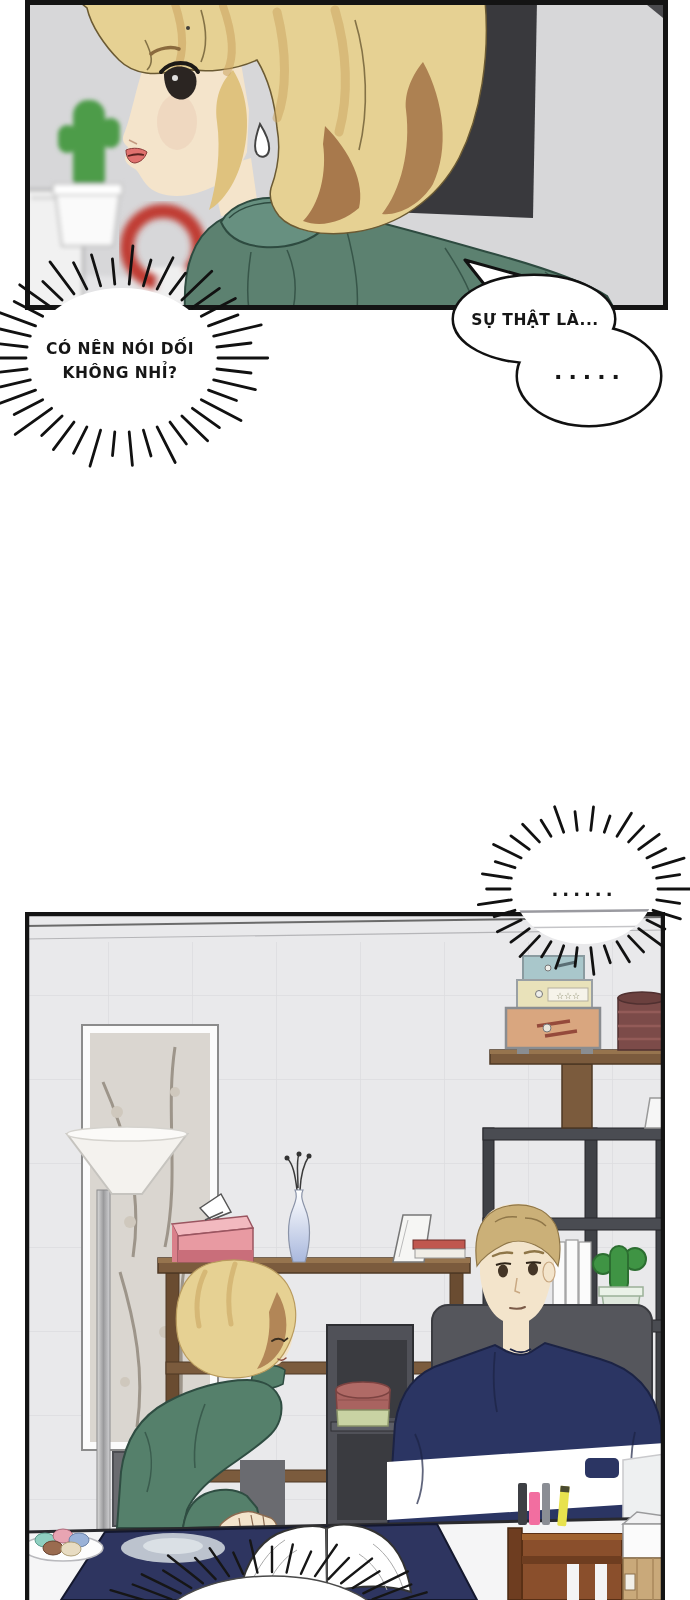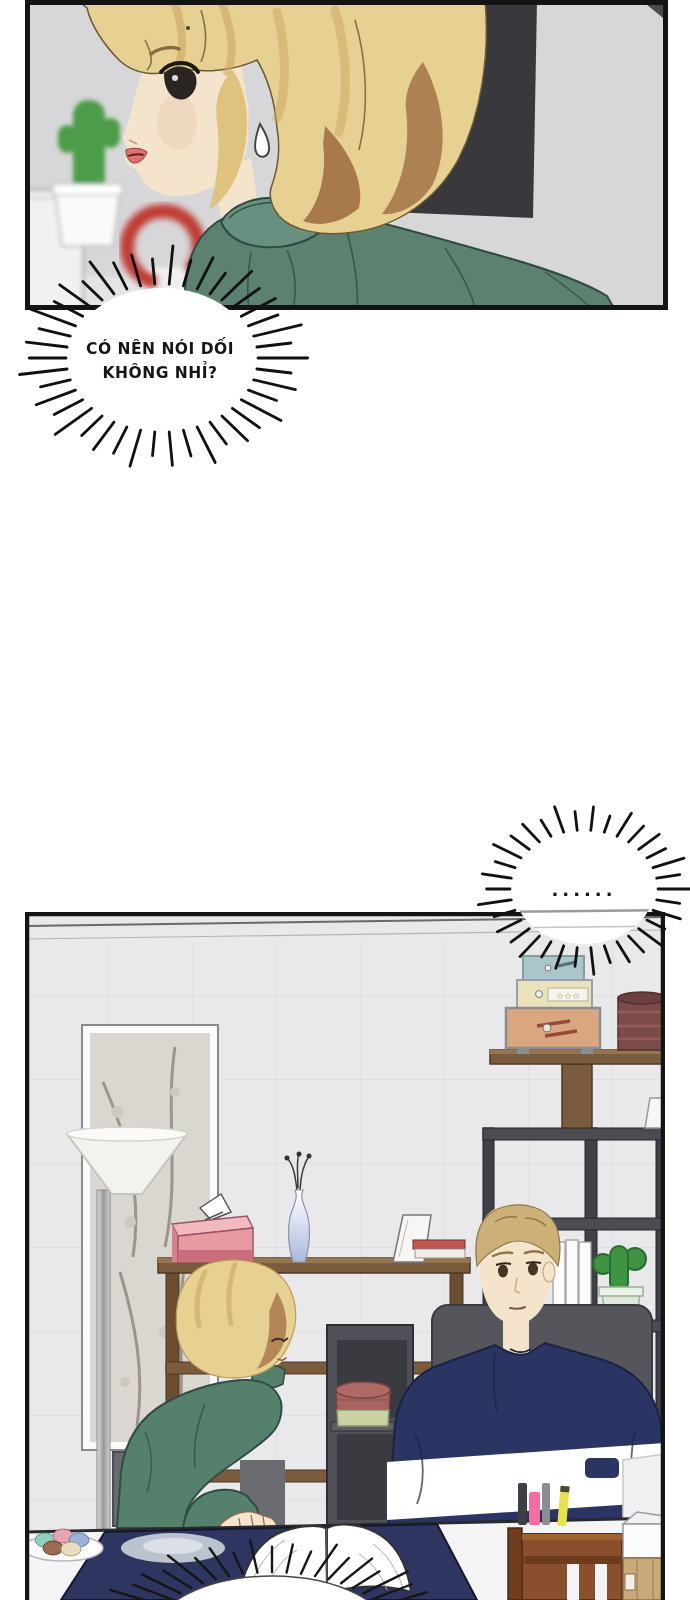--- a/index.html
+++ b/index.html
@@ -378,21 +378,21 @@
             <line x1="366.5" y1="708.3" x2="426.8" y2="699.4"></line>
             <line x1="369.6" y1="715.9" x2="414.1" y2="712.3"></line>
           </g>
         <ellipse cx="247" cy="726" rx="120" ry="62" fill="#ffffff" stroke="#4a4a4a" stroke-width="1.5"></ellipse>
       </g>
 
       <rect x="2" y="2" width="636" height="760" fill="none" stroke="#141414" stroke-width="4.5"></rect>
     </svg>
   </div>
 
-  <div class="bubble z2" style="left:0;top:252px;width:252px;height:212px;padding-left:40px;">
+  <div class="bubble z2" style="left:0;top:252px;width:252px;height:212px;">
     <svg viewBox="0 0 252 212">
       <ellipse cx="122" cy="106" rx="92" ry="70" fill="#ffffff"></ellipse>
       <g class="spikes-bold">
           <line x1="218.0" y1="106.0" x2="267.7" y2="106.0"></line>
           <line x1="216.9" y1="117.0" x2="251.0" y2="121.0"></line>
           <line x1="213.7" y1="127.8" x2="255.4" y2="137.7"></line>
           <line x1="208.5" y1="138.1" x2="236.5" y2="148.5"></line>
           <line x1="201.3" y1="147.7" x2="241.0" y2="168.5"></line>
           <line x1="192.4" y1="156.3" x2="219.4" y2="175.6"></line>
           <line x1="181.9" y1="163.9" x2="207.6" y2="188.7"></line>
@@ -430,20 +430,31 @@
           <line x1="201.3" y1="64.3" x2="235.4" y2="46.4"></line>
           <line x1="208.5" y1="73.9" x2="238.0" y2="62.9"></line>
           <line x1="213.7" y1="84.2" x2="261.2" y2="72.9"></line>
           <line x1="216.9" y1="95.0" x2="251.0" y2="91.0"></line>
         </g>
       <text class="bubble-txt" x="120" y="102" font-size="15.5" text-anchor="middle" letter-spacing="0.5">CÓ NÊN NÓI DỐI</text>
       <text class="bubble-txt" x="120" y="126" font-size="15.5" text-anchor="middle" letter-spacing="0.5">KHÔNG NHỈ?</text>
     </svg>
   </div>
 
+  <div class="bubble z2" style="left:438px;top:248px;width:242px;height:190px;">
+    <svg viewBox="0 0 242 190">
+      <path d="M27,12 L92,30 L57,50 Z" fill="#ffffff" stroke="#111111" stroke-width="3" stroke-linejoin="round"></path>
+      <ellipse cx="96" cy="71" rx="80" ry="43" fill="#ffffff" stroke="#111111" stroke-width="5"></ellipse>
+      <ellipse cx="151" cy="128" rx="71" ry="49" fill="#ffffff" stroke="#111111" stroke-width="5"></ellipse>
+      <ellipse cx="96" cy="71" rx="80" ry="43" fill="#ffffff"></ellipse>
+      <ellipse cx="151" cy="128" rx="71" ry="49" fill="#ffffff"></ellipse>
+      <text class="bubble-txt" x="97" y="77" font-size="15.5" text-anchor="middle" letter-spacing="0.5">SỰ THẬT LÀ...</text>
+      <text class="bubble-txt" x="152" y="131" font-size="22" text-anchor="middle" letter-spacing="6">.....</text>
+    </svg>
+  </div>
 
   <div class="bubble z2" style="left:482px;top:806px;width:208px;height:164px;">
     <svg viewBox="0 0 208 164">
       <defs>
           <clipPath id="b3clip">
             <ellipse cx="102" cy="83" rx="70" ry="55"></ellipse>
           </clipPath>
         </defs>
       <ellipse cx="102" cy="83" rx="70" ry="55" fill="#ffffff"></ellipse>
       <g clip-path="url(#b3clip)">

